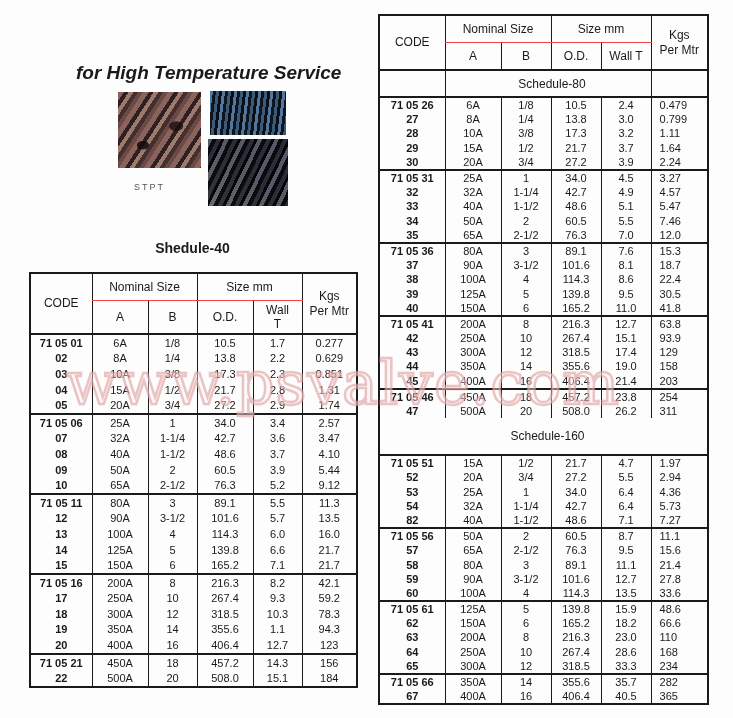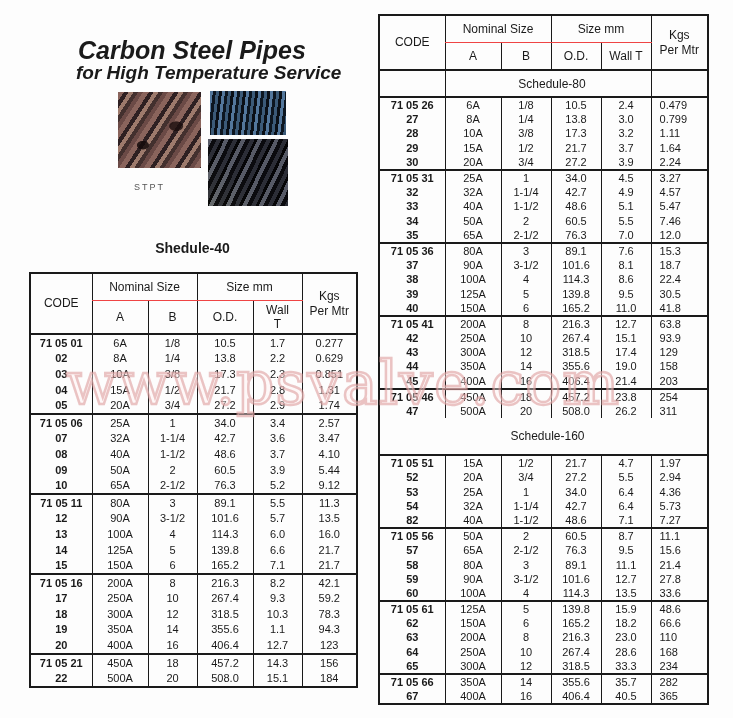--- a/index.html
+++ b/index.html
@@ -73,21 +73,20 @@
   .right-t .col-kgs{text-align:left;padding-left:8px;margin-left:43px;}
   tr.band-row td{font-weight:400;font-size:12px;padding-left:8px;}
   tr.band-mid td{height:25px;}
   tr.band-full td{height:36px;}
 </style>
 </head>
 <body>
 
 <div class="page">
 
-  <div class="title1">Carbon Steel Pipes</div>
   <div class="title2">for High Temperature Service</div>
 
   <div class="photo photo1"></div>
   <div class="photo photo2"></div>
   <div class="photo photo3"></div>
   <div class="stpt">STPT</div>
 
   <div class="sch40-title">Shedule-40</div>
 
   <table class="t left-t">

